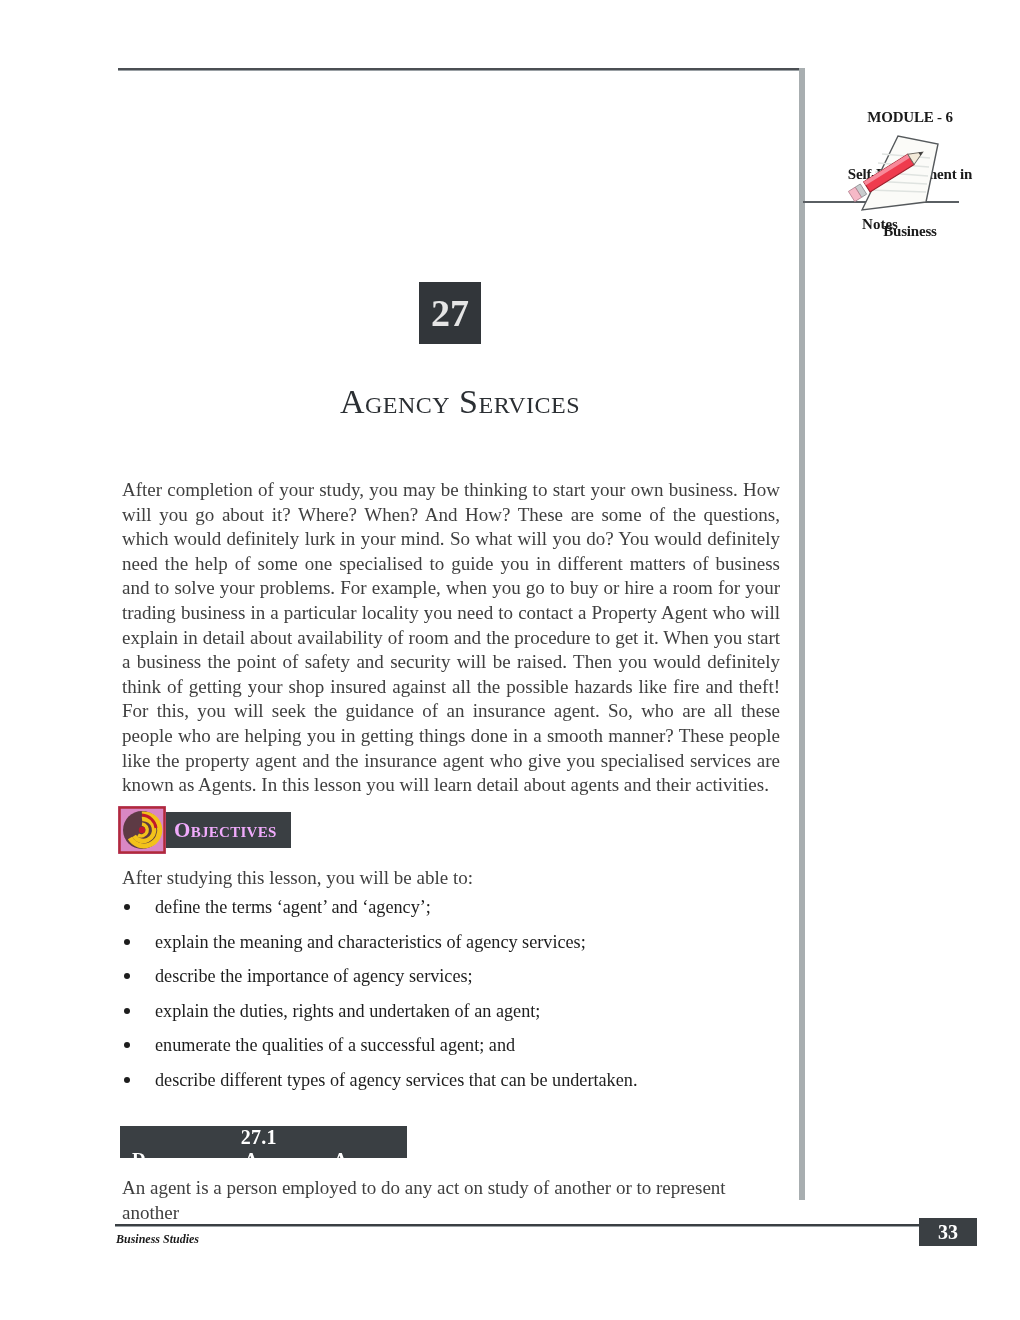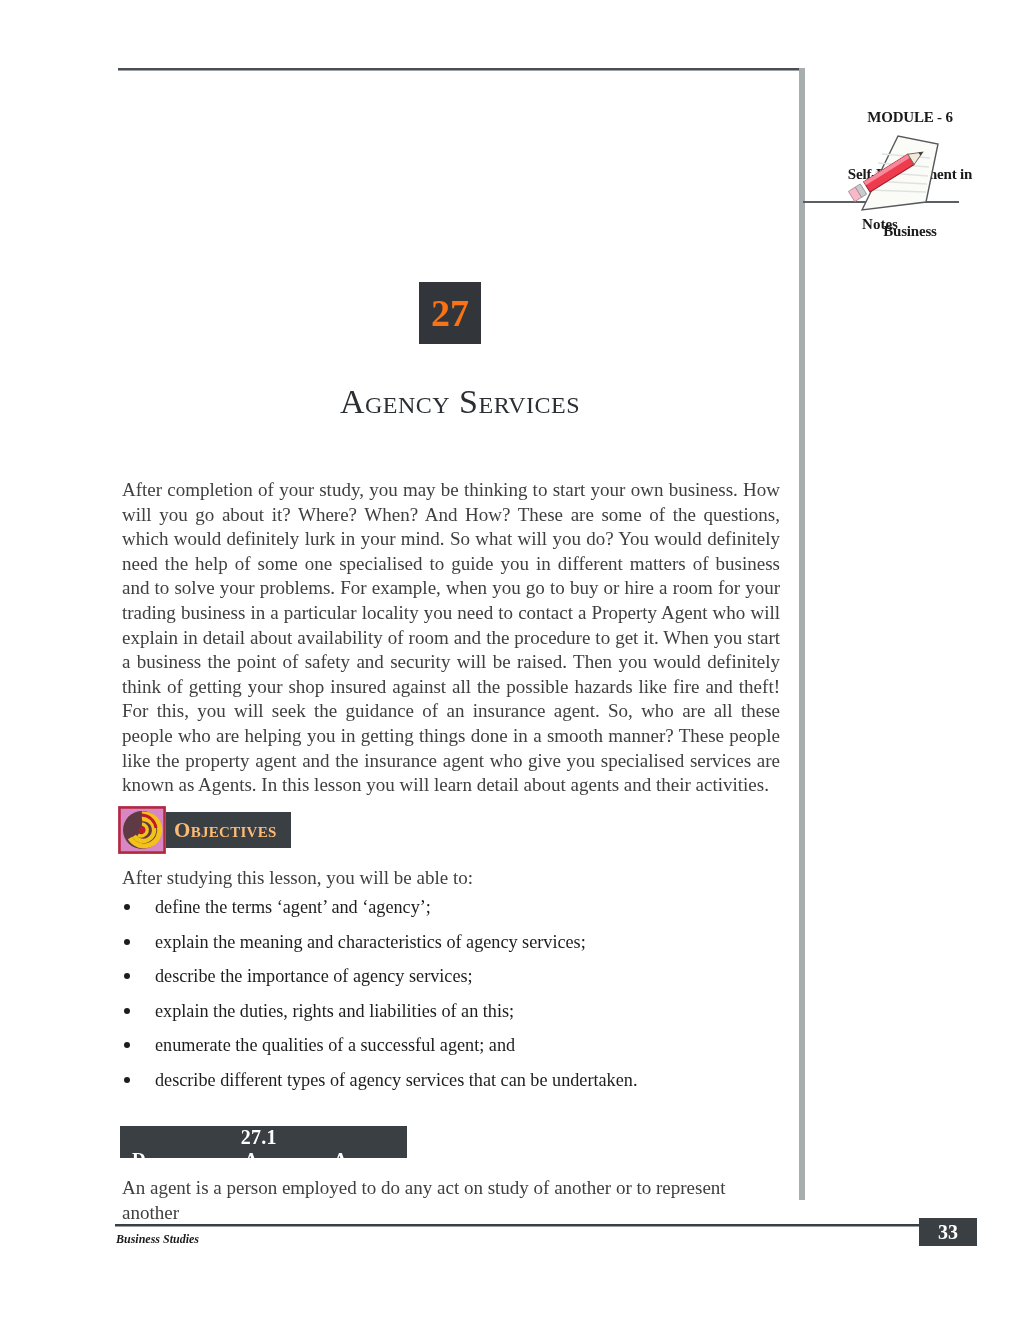--- a/index.html
+++ b/index.html
@@ -79,21 +79,21 @@
   }
 
   
   .chapter-num {
     position: absolute;
     left: 419px;
     top: 282px;
     width: 62px;
     height: 62px;
     background: #32363a;
-    color: #f97316;
+    color: #e5e5e5;
     font-size: 38px;
     font-weight: bold;
     line-height: 62px;
     text-align: center;
     font-family: "Liberation Serif", "DejaVu Serif", serif;
   }
 
   
   .chapter-title {
     position: absolute;
@@ -136,21 +136,21 @@
     align-items: stretch;
   }
   .obj-icon {
     width: 48px;
     height: 48px;
     position: relative;
     flex: 0 0 auto;
   }
   .obj-bar {
     background: #3a3f43;
-    color: #fdba74;
+    color: #f0abfc;
     padding: 0 14px 0 8px;
     display: flex;
     align-items: center;
     font-size: 21px;
     font-variant: small-caps;
     font-weight: bold;
     letter-spacing: 0.3px;
     height: 36px;
     align-self: center;
   }
@@ -314,21 +314,21 @@
 </div>
 
 <div class="col obj-lead">
   <p class="body">After studying this lesson, you will be able to:</p>
 </div>
 
 <ul class="obj-list">
   <li><span class="bullet"></span><span>define the terms ‘agent’ and ‘agency’;</span></li>
   <li><span class="bullet"></span><span>explain the meaning and characteristics of agency services;</span></li>
   <li><span class="bullet"></span><span>describe the importance of agency services;</span></li>
-  <li><span class="bullet"></span><span>explain the duties, rights and liabilities of an this;</span></li>
+  <li><span class="bullet"></span><span>explain the duties, rights and undertaken of an agent;</span></li>
   <li><span class="bullet"></span><span>enumerate the qualities of a successful agent; and</span></li>
   <li><span class="bullet"></span><span>describe different types of agency services that can be undertaken.</span></li>
 </ul>
 
 <div class="section-bar">
   <span class="section-num">27.1</span>
   <span class="section-title">Definition of Agent and Agency</span>
 </div>
 
 <div class="col section-body">

